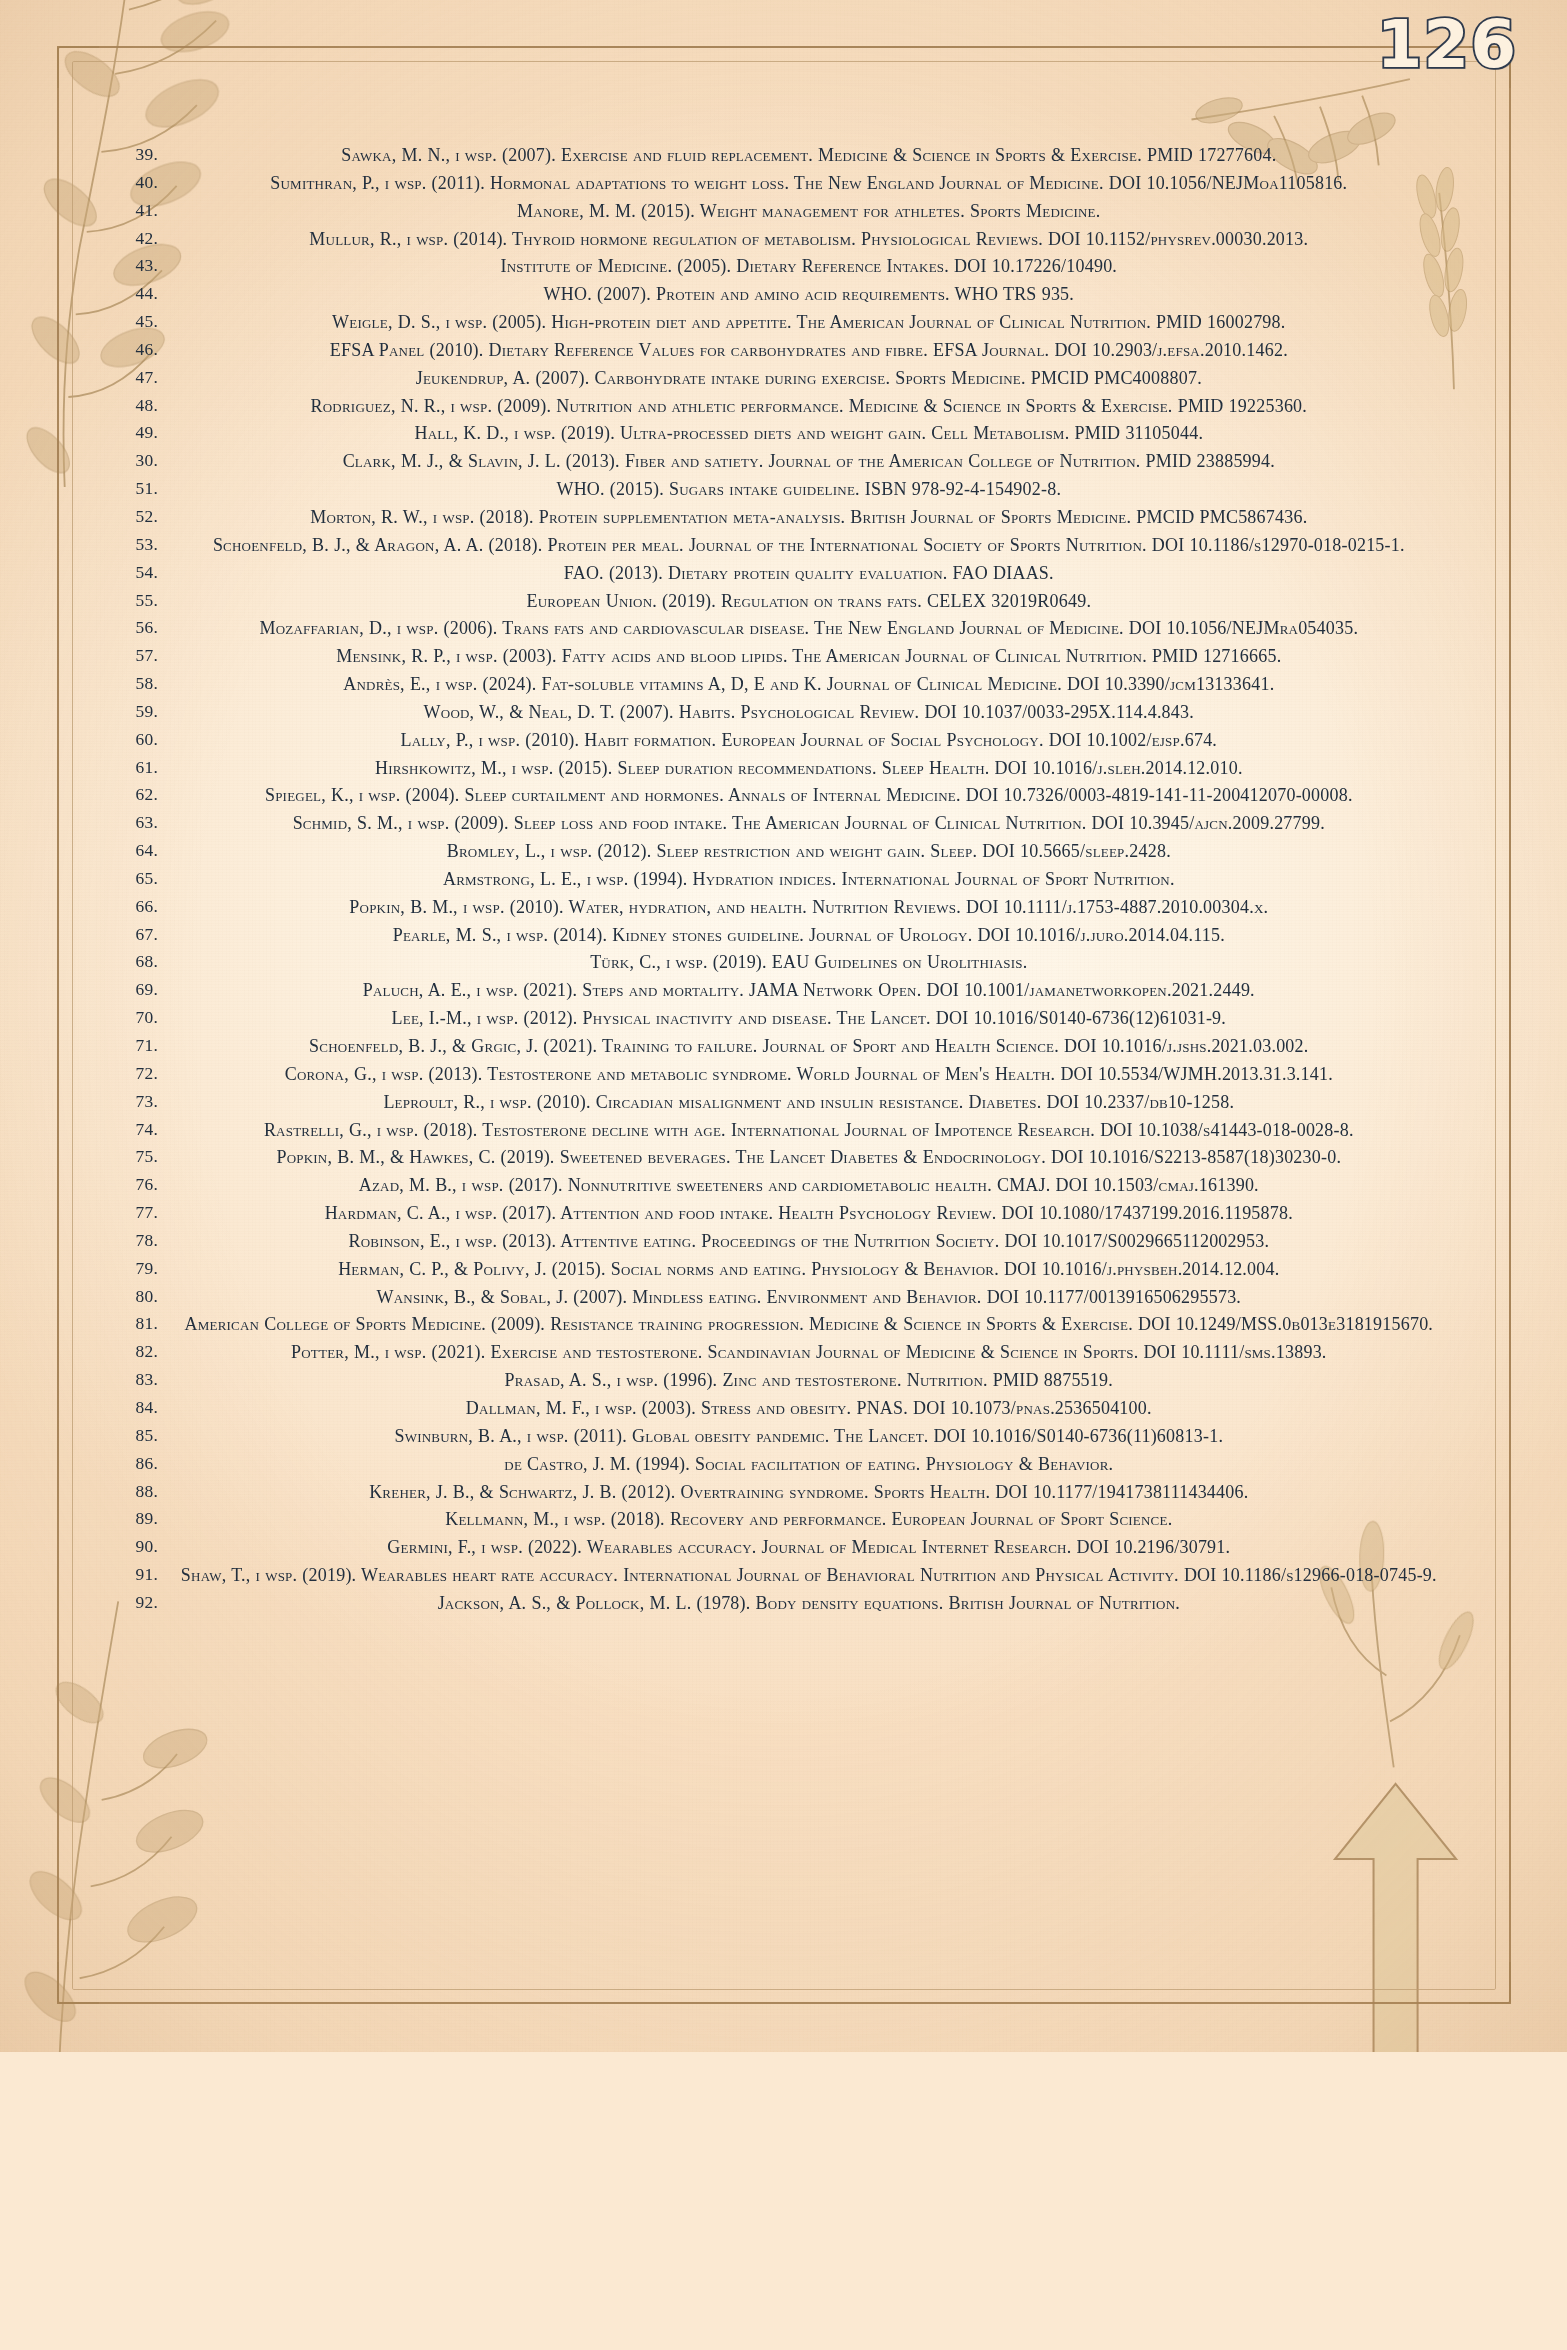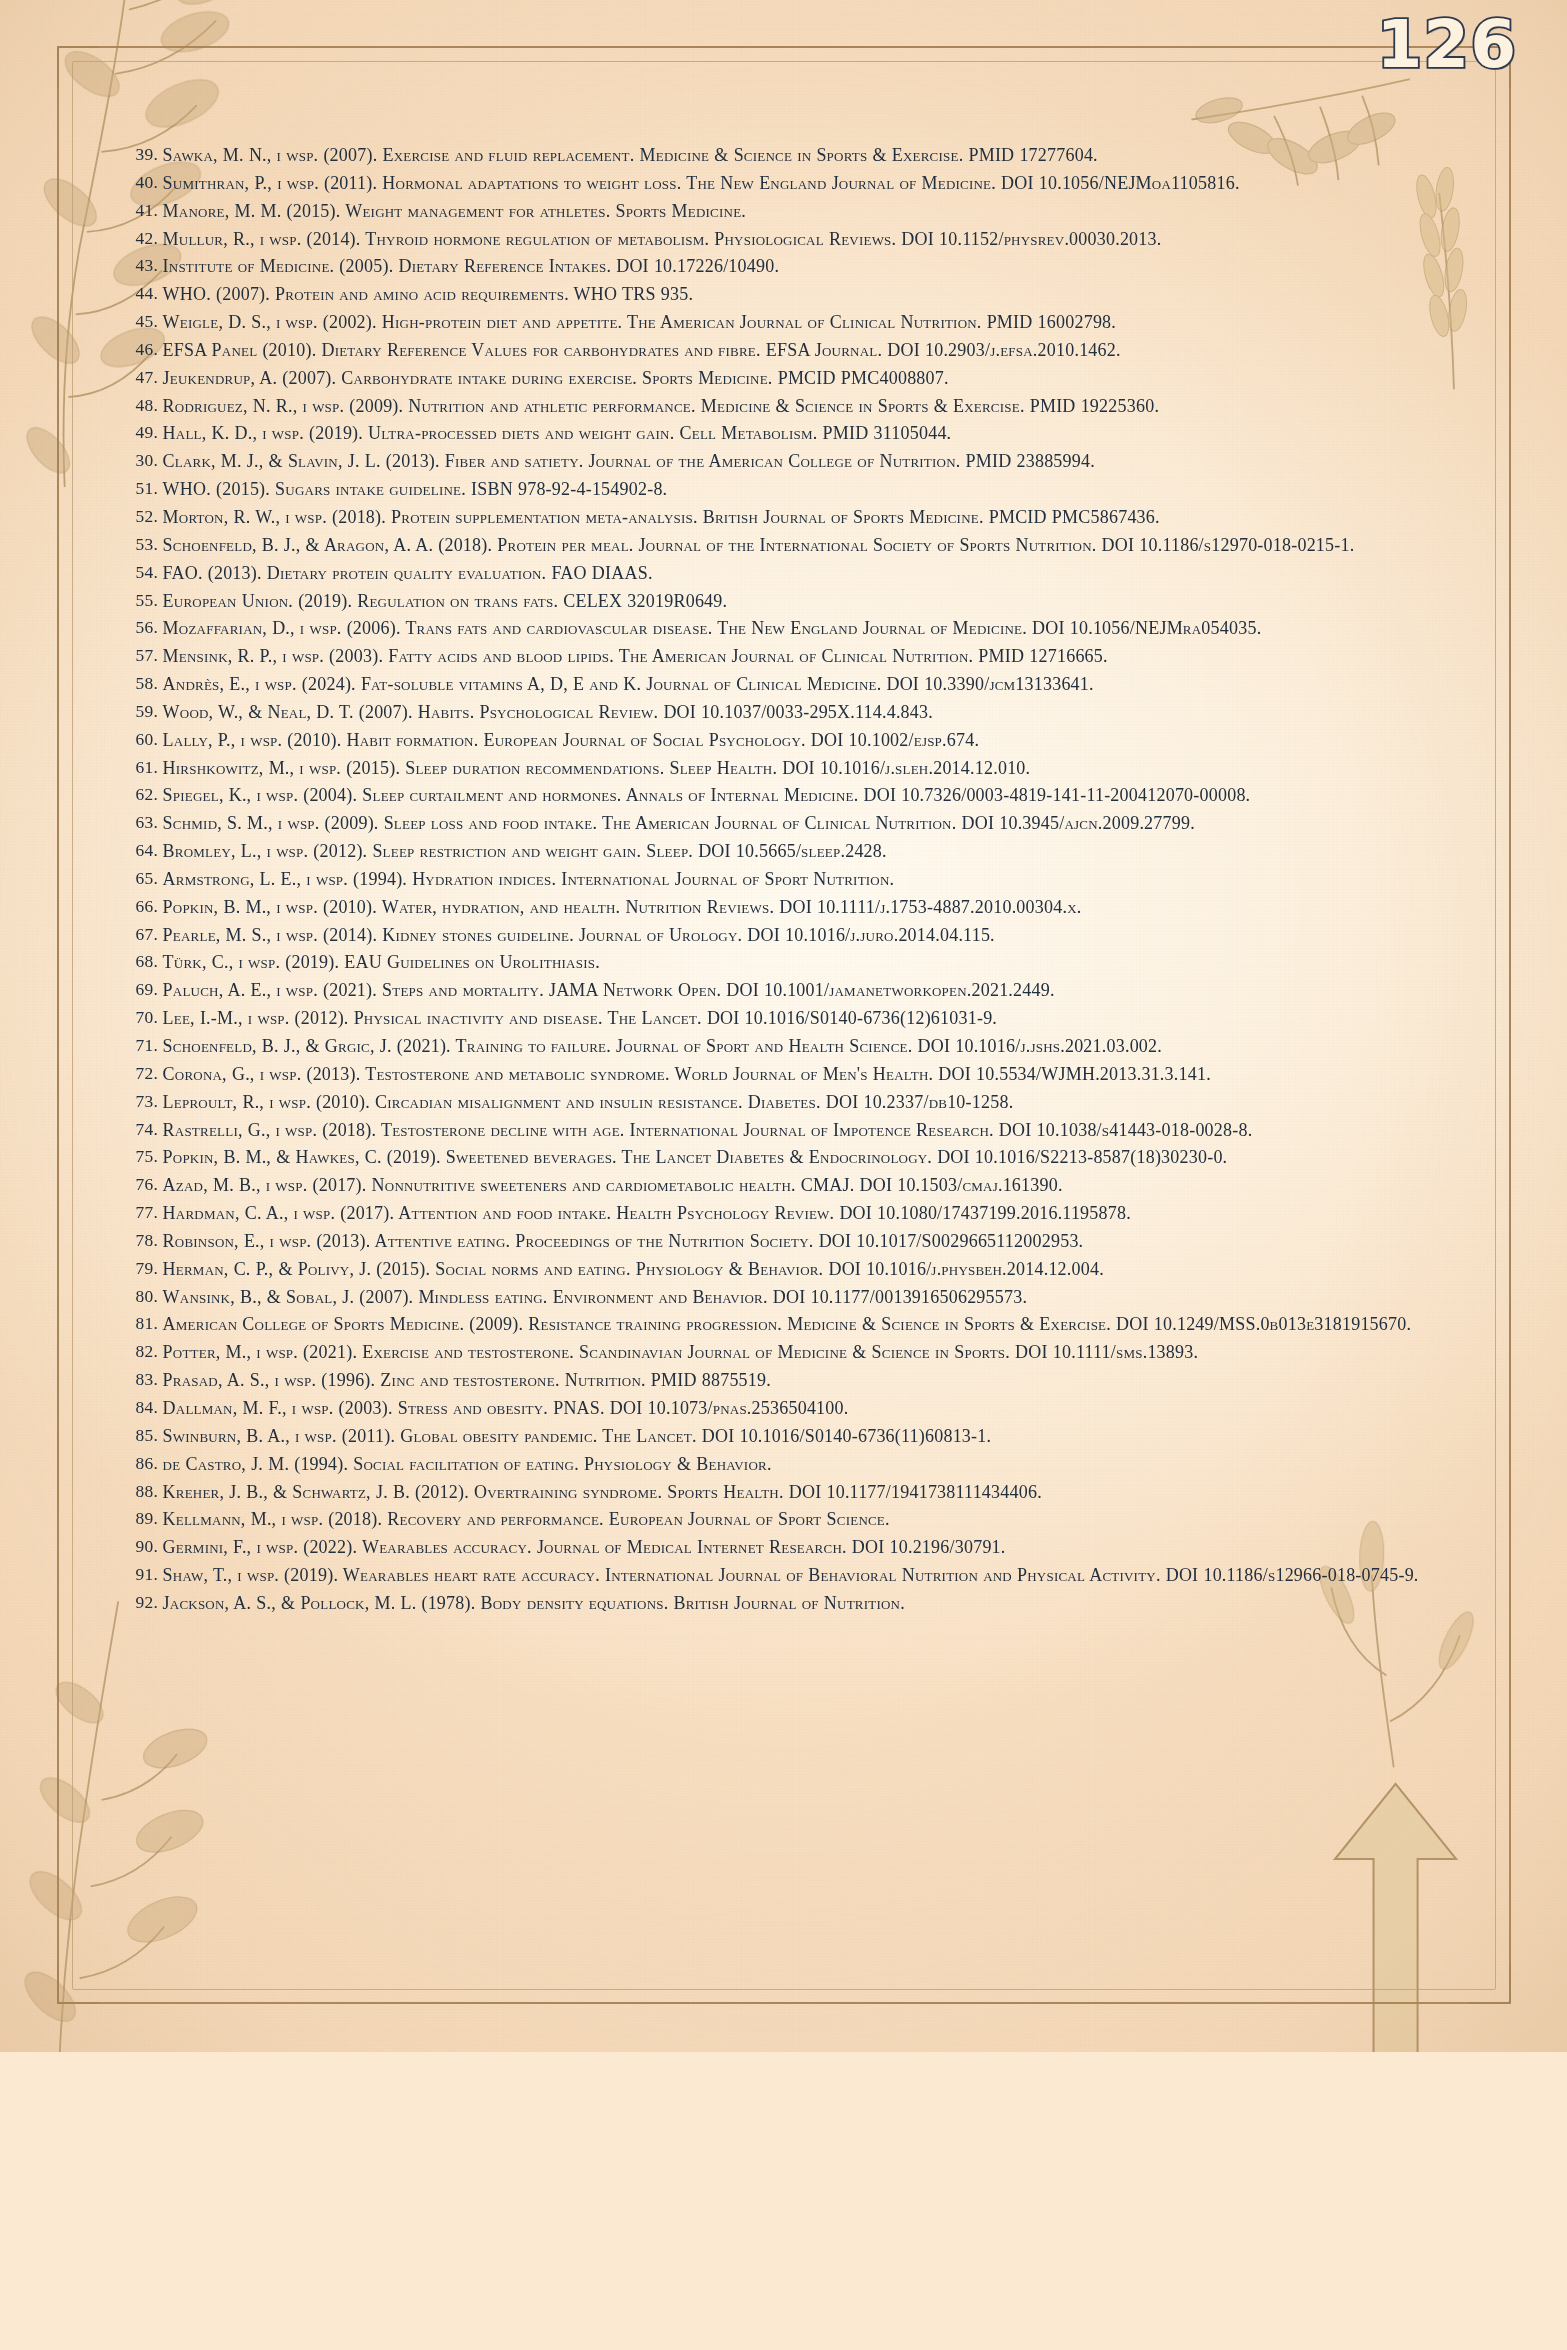--- a/index.html
+++ b/index.html
@@ -137,21 +137,21 @@
     padding-right: 4.6px;
     font-variant: normal;
     font-size: 17.4px;
     color: #222f3e;
   }
 
   .ref-text {
     flex: 1 1 auto;
     text-indent: 0;
     padding-left: 0.9px;
-    text-align: left;
+    text-align: center;
     word-spacing: 0.02em;
   }
 
   
   .ref-text {
     padding-left: 0;
   }
 </style>
 </head>
 <body>
@@ -275,21 +275,21 @@
         <li class="ref">
           <span class="ref-num">43.</span>
           <span class="ref-text">Institute of Medicine. (2005). Dietary Reference Intakes. DOI 10.17226/10490.</span>
         </li>
         <li class="ref">
           <span class="ref-num">44.</span>
           <span class="ref-text">WHO. (2007). Protein and amino acid requirements. WHO TRS 935.</span>
         </li>
         <li class="ref">
           <span class="ref-num">45.</span>
-          <span class="ref-text">Weigle, D. S., i wsp. (2002). High-protein diet and appetite. The American Journal of Clinical Nutrition. PMID 16002798.</span>
+          <span class="ref-text">Weigle, D. S., i wsp. (2005). High-protein diet and appetite. The American Journal of Clinical Nutrition. PMID 16002798.</span>
         </li>
         <li class="ref">
           <span class="ref-num">46.</span>
           <span class="ref-text">EFSA Panel (2010). Dietary Reference Values for carbohydrates and fibre. EFSA Journal. DOI 10.2903/j.efsa.2010.1462.</span>
         </li>
         <li class="ref">
           <span class="ref-num">47.</span>
           <span class="ref-text">Jeukendrup, A. (2007). Carbohydrate intake during exercise. Sports Medicine. PMCID PMC4008807.</span>
         </li>
         <li class="ref">

